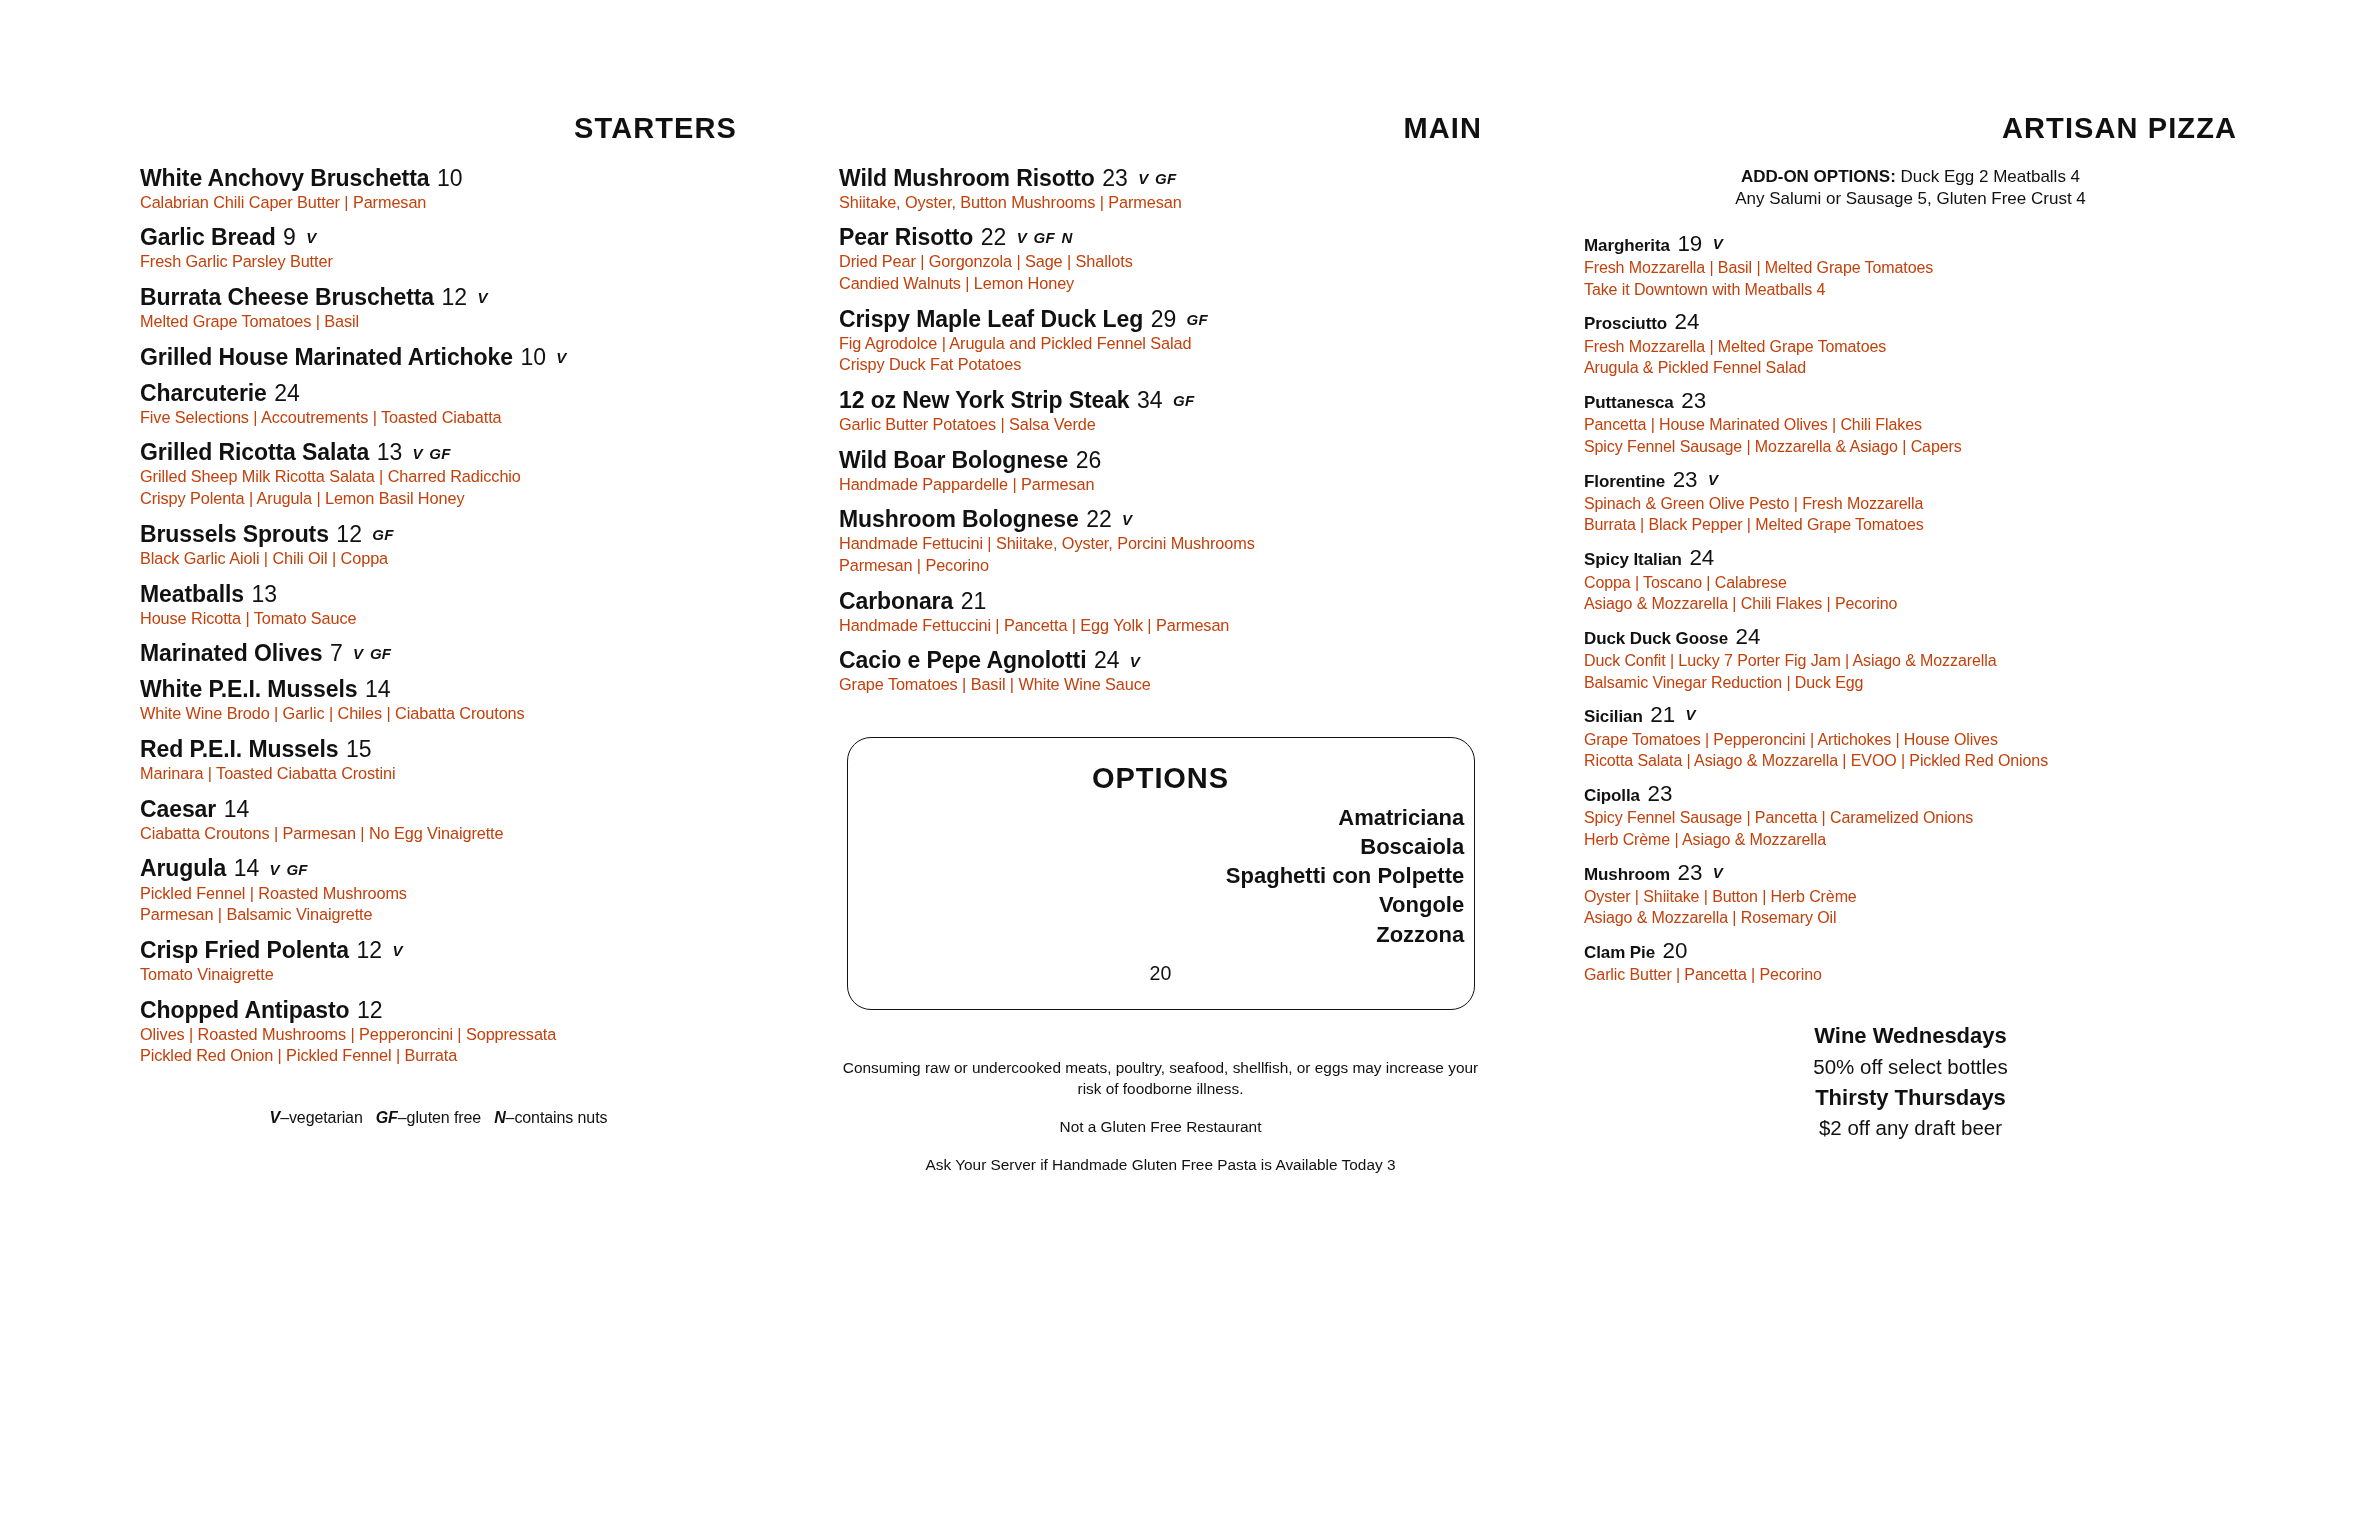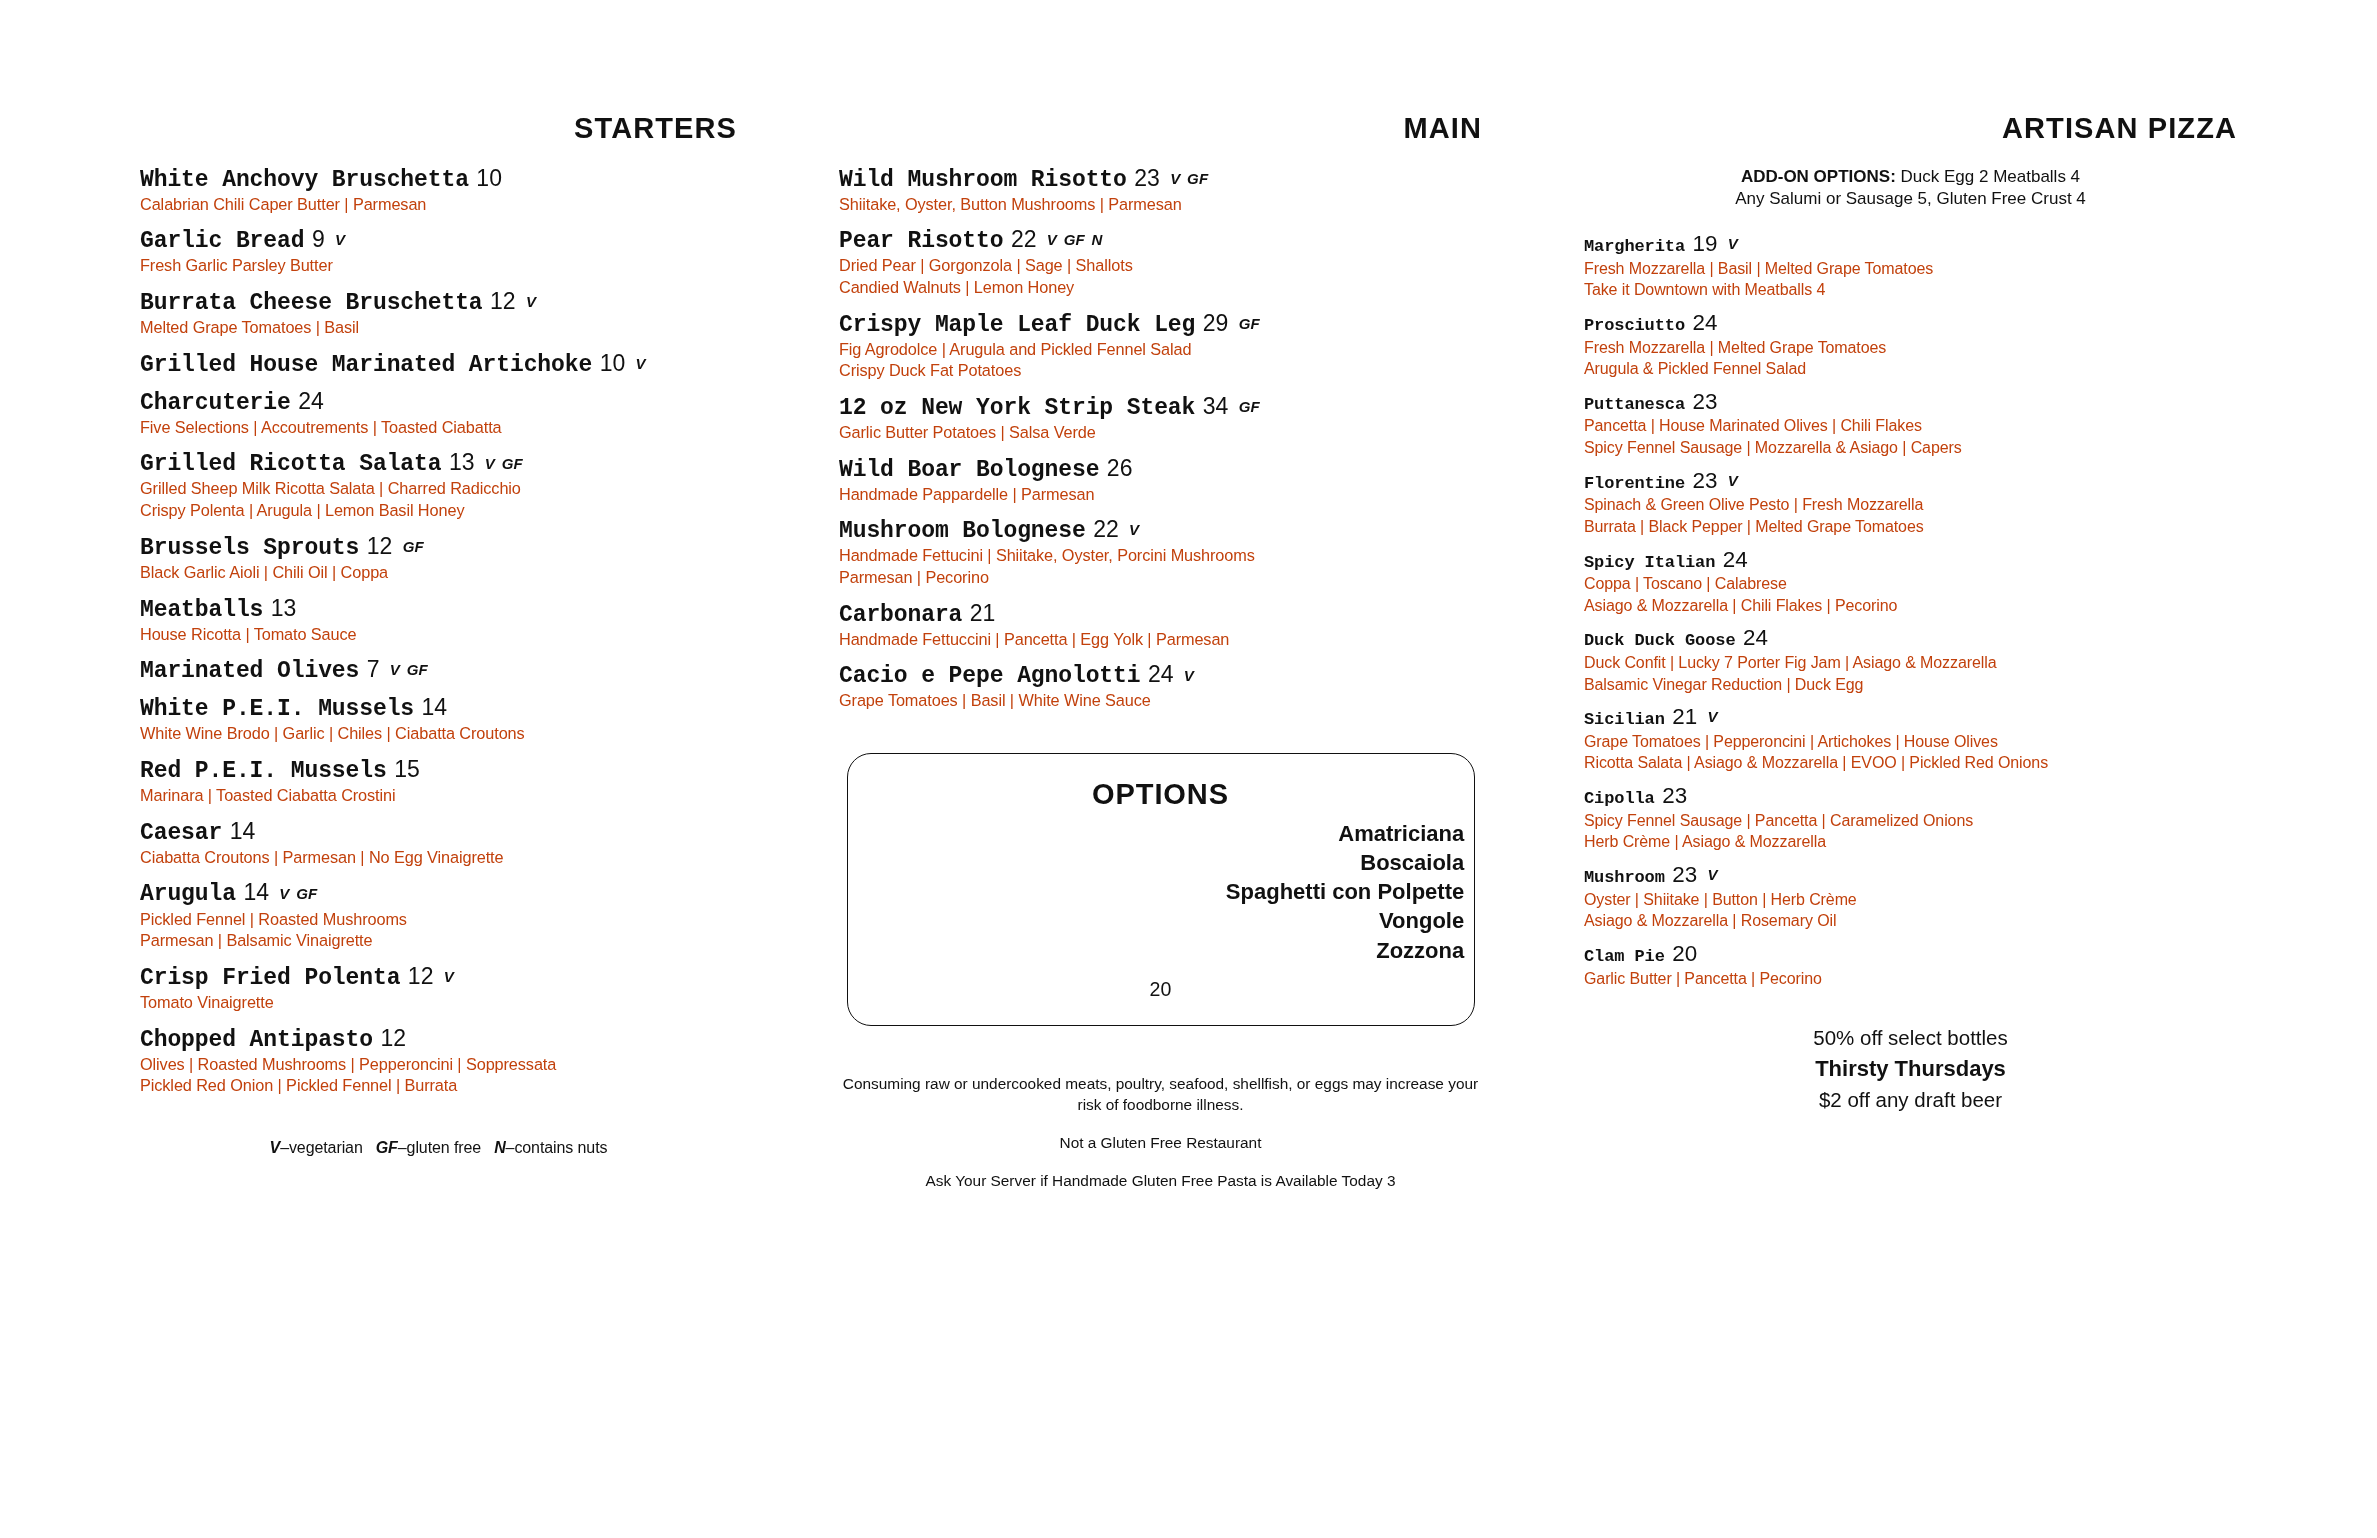--- a/index.html
+++ b/index.html
@@ -42,21 +42,20 @@
   .item { margin-bottom: 12px; }
   .item-head {
     font-size: 0;
     line-height: 1.05;
     margin-bottom: 1.9px;
   }
   .item-name {
     font-size: 23px;
     font-weight: bold;
     letter-spacing: -0.1px;
-    font-family: Liberation Mono, monospace;
   }
   .item-price {
     font-size: 23px;
     font-weight: normal;
     margin-left: 7.5px;
   }
   .tags {
     display: inline-block;
     margin-left: 10.3px;
     font-size: 15px;
@@ -332,20 +331,21 @@
           <div class="item-head"><span class="item-name">Mushroom</span><span class="item-price">23</span><span class="tags"><span>V</span></span></div>
           <div class="desc">Oyster | Shiitake | Button | Herb Crème</div>
           <div class="desc">Asiago &amp; Mozzarella | Rosemary Oil</div>
         </div>
         <div class="item">
           <div class="item-head"><span class="item-name">Clam Pie</span><span class="item-price">20</span></div>
           <div class="desc">Garlic Butter | Pancetta | Pecorino</div>
         </div>
       </div>
     <div class="specials" id="pizza-specials">
+        <div class="sp-title">Wine Wednesdays</div>
         <div class="sp-sub">50% off select bottles</div>
         <div class="sp-title">Thirsty Thursdays</div>
         <div class="sp-sub">$2 off any draft beer</div>
       </div>
   </div>
 
 </div>
 
 
 </body></html>

